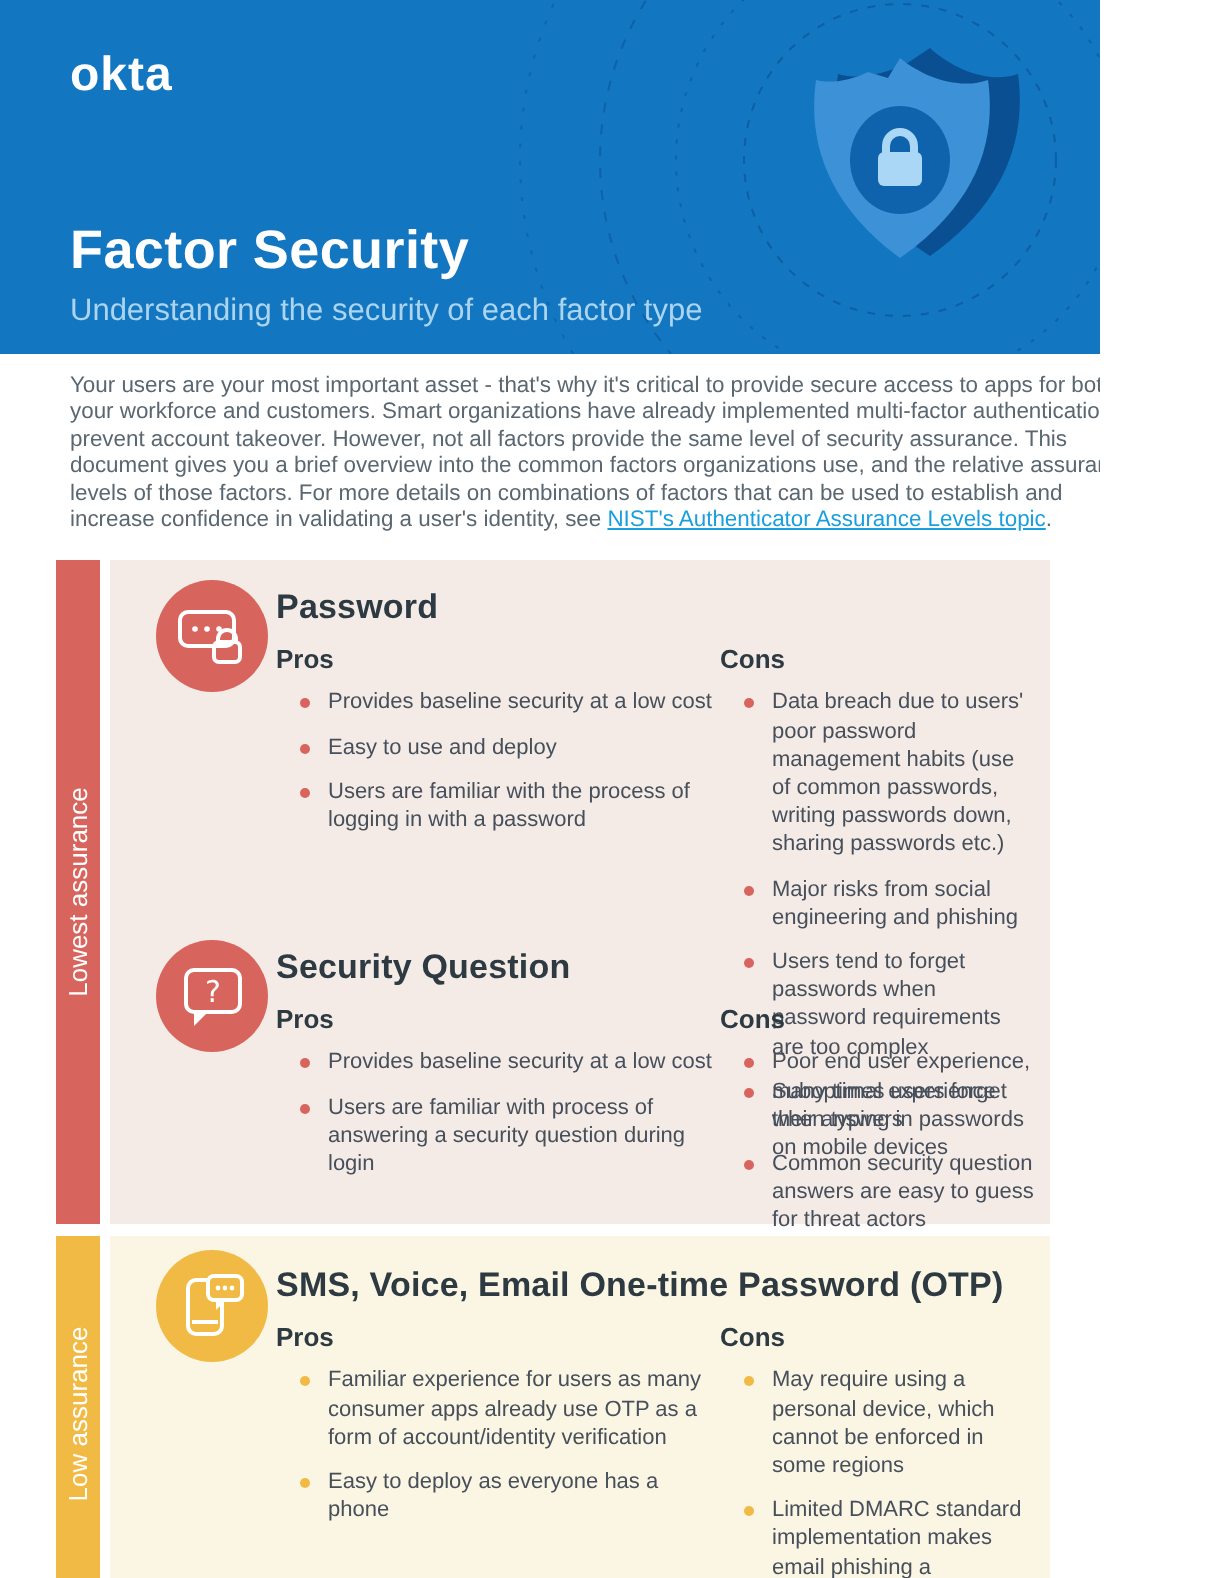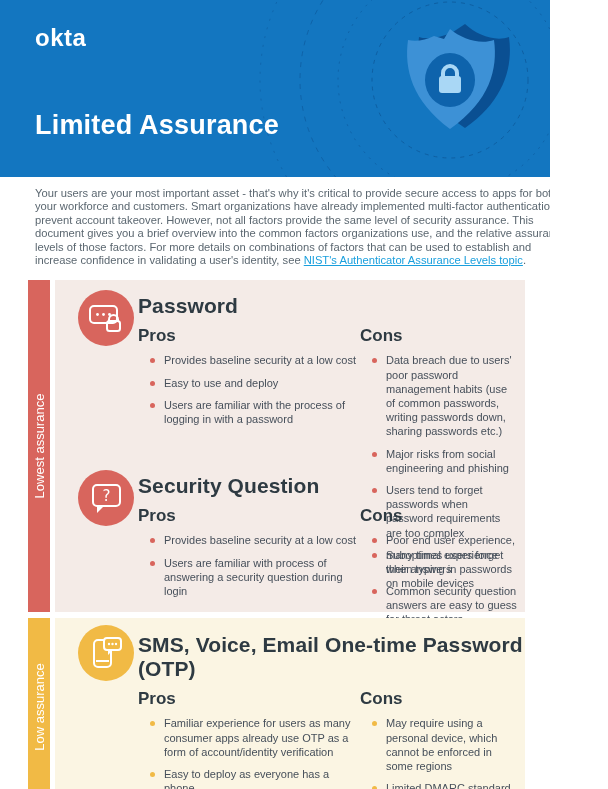--- a/index.html
+++ b/index.html
@@ -50,26 +50,26 @@
   .low .panel { background:#fbf5e3; }
 
   .factor { position:absolute; left:23px; right:0; display:flex; }
   .factor-icon {
     width:56px; height:56px; border-radius:50%; flex-shrink:0;
     display:flex; align-items:center; justify-content:center;
   }
   .lowest .factor-icon { background:#d8655d; }
   .low .factor-icon { background:#f1ba45; }
   .factor-body { flex:1; margin-left:4px; min-width:0; }
-  .factor-title { font-size:21px; font-weight:bold; color:#2e3a42; margin-top:4px; letter-spacing:0.1px; }
+  .factor-title { font-size:17px; font-weight:bold; color:#2e3a42; margin-top:4px; letter-spacing:0.1px; }
   .factor.sms .factor-title { margin-top:8px; }
   .columns { display:flex; margin-top:8px; }
   .col-pros { width:222px; flex-shrink:0; }
   .col-cons { flex:1; padding-right:8px; }
-  .col-h { font-size:17px; font-weight:bold; color:#2e3a42; margin-bottom:7px; }
+  .col-h { font-size:13px; font-weight:bold; color:#2e3a42; margin-bottom:7px; }
   ul.plist { list-style:none; }
   ul.plist li {
     position:relative; padding-left:26px; margin-bottom:8px;
     font-size:11px; line-height:14.2px; color:#464f5a;
   }
   ul.plist li::before {
     content:""; position:absolute; left:12px; top:5px;
     width:5px; height:5px; border-radius:50%;
   }
   .lowest ul.plist li::before { background:#d8655d; }
@@ -92,21 +92,22 @@
         <path d="M58 2 L46 10 C36 15 20 18 12 15 C8 44 16 78 58 106 C98 78 106 44 102 15 C88 20 70 13 58 2 Z" transform="translate(7,-3)" fill="#0a4f92"></path>
         <path d="M50 4 L44 14 L34 11 C26 15 16 17 8 15 C4 44 12 76 50 104 C90 76 98 44 94 15 C80 20 62 14 50 4 Z" fill="#3d91d6"></path>
         <ellipse cx="50" cy="55" rx="25" ry="27" fill="#0e63ac"></ellipse>
         <g transform="translate(50,48)">
           <path d="M-7 4 v-4 a7 7 0 0 1 14 0 v4" fill="none" stroke="#a9d7f5" stroke-width="4"></path>
           <rect x="-11" y="3" width="22" height="17" rx="3" fill="#a9d7f5"></rect>
         </g>
       </g>
     </svg>
     <div class="logo">okta</div>
-    <div class="title">Limited Assurance</div>
+    <div class="title">Factor Security</div>
+    <div class="subtitle">Understanding the security of each factor type</div>
   </div>
 
   <p class="intro"><span>Your users are your most important asset - that's why it's critical to provide secure access to apps for both your workforce and customers. Smart organizations have already implemented multi-factor authentication to prevent account takeover. However, not all factors provide the same level of security assurance. This document gives you a brief overview into the common factors organizations use, and the relative assurance levels of those factors.  For more details on combinations of factors that can be used to establish and increase confidence in validating a user's identity, see </span><a>NIST's Authenticator Assurance Levels topic</a><span>.</span></p>
 
   <div class="section lowest">
     <div class="bar">
       <span class="bar-label">Lowest assurance</span>
     </div>
     <div class="panel">
 

